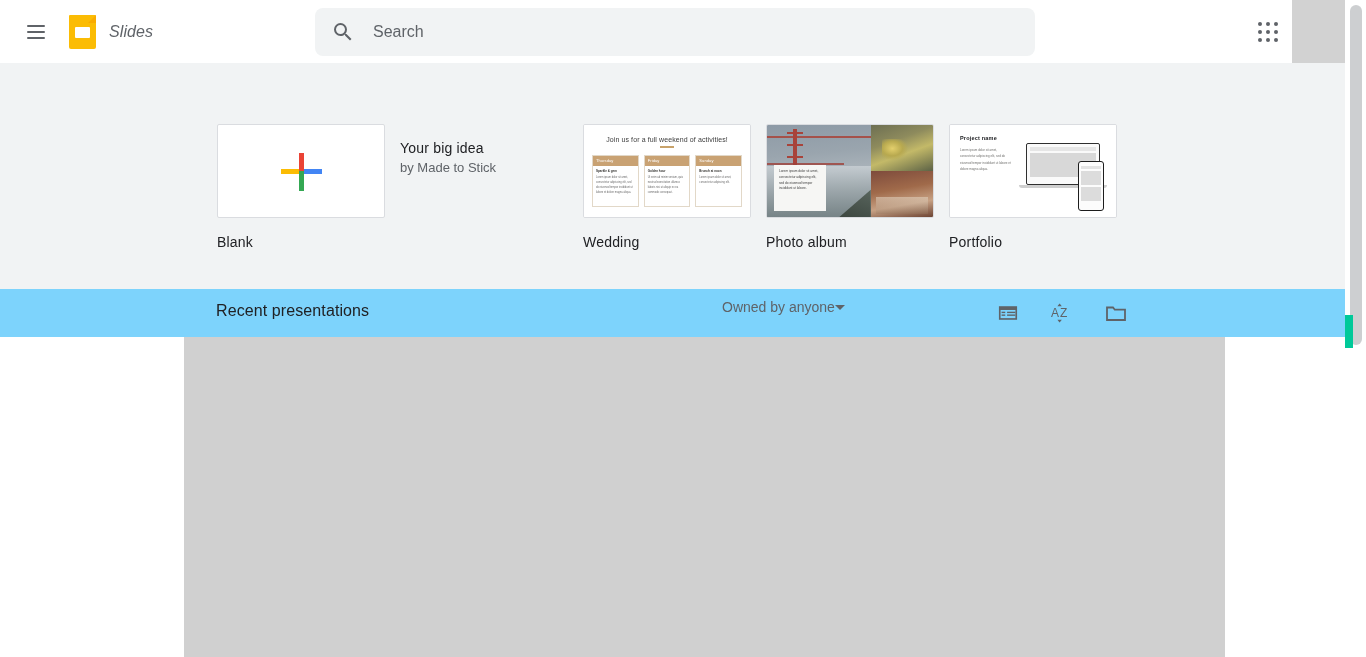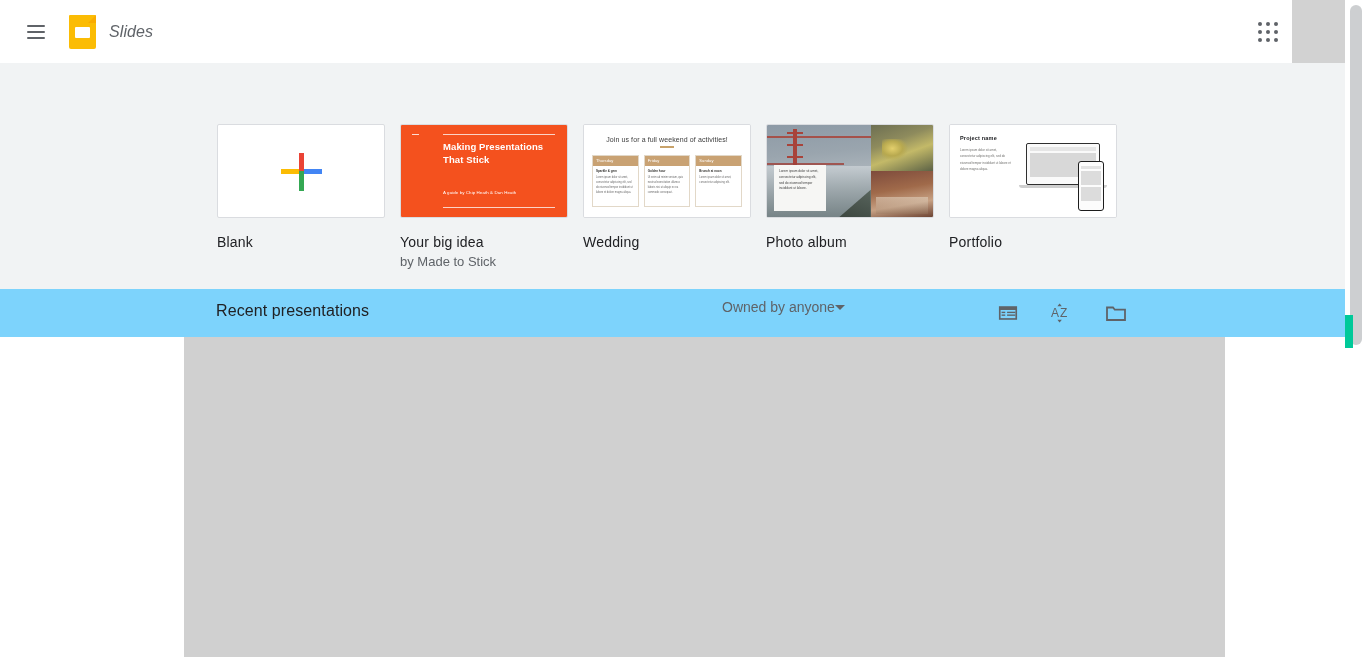--- a/index.html
+++ b/index.html
@@ -216,20 +216,26 @@
       <span></span>
   </div>
 
   <div class="brand">
     <div class="slides-logo">
       <div class="scr"></div>
     </div>
     <div class="brand-name">Slides</div>
   </div>
 
+  <div class="search-wrap">
+    <svg class="search-icon" viewBox="0 0 24 24">
+      <path fill="#5f6368" d="M15.5 14h-.79l-.28-.27A6.47 6.47 0 0 0 16 9.5 6.5 6.5 0 1 0 9.5 16c1.61 0 3.09-.59 4.23-1.57l.27.28v.79l5 4.99L20.49 19l-4.99-5zm-6 0C7.01 14 5 11.99 5 9.5S7.01 5 9.5 5 14 7.01 14 9.5 11.99 14 9.5 14z"></path>
+    </svg>
+    <input class="search-input" type="text" value="" placeholder="Search" style="">
+  </div>
 
   <div class="apps-grid">
     <i></i>
       <i></i>
       <i></i>
       <i></i>
       <i></i>
       <i></i>
       <i></i>
       <i></i>
@@ -249,29 +255,20 @@
           <b class="pm-yellow"></b>
             <b class="pm-blue"></b>
             <b class="pm-red"></b>
             <b class="pm-green"></b>
         </div>
       </div>
       <div class="tpl-label">Blank</div>
     </div>
 
     <div class="tpl-card">
-      <div class="tpl-thumb">
-        <div class="bigidea">
-          <div class="bi-dash"></div>
-          <div class="bi-rule top"></div>
-          <div class="bi-title">Making Presentations That Stick</div>
-          <div class="bi-credit">A guide by Chip Heath &amp; Dan Heath</div>
-          <div class="bi-rule bot"></div>
-        </div>
-      </div>
       <div class="tpl-label">Your big idea</div>
       <div class="tpl-sub">by Made to Stick</div>
     </div>
 
     <div class="tpl-card">
       <div class="tpl-thumb">
         <div class="wed">
           <div class="wed-title">Join us for a full weekend of activities!</div>
           <div class="wed-underline"></div>
           <div class="wed-cols">

